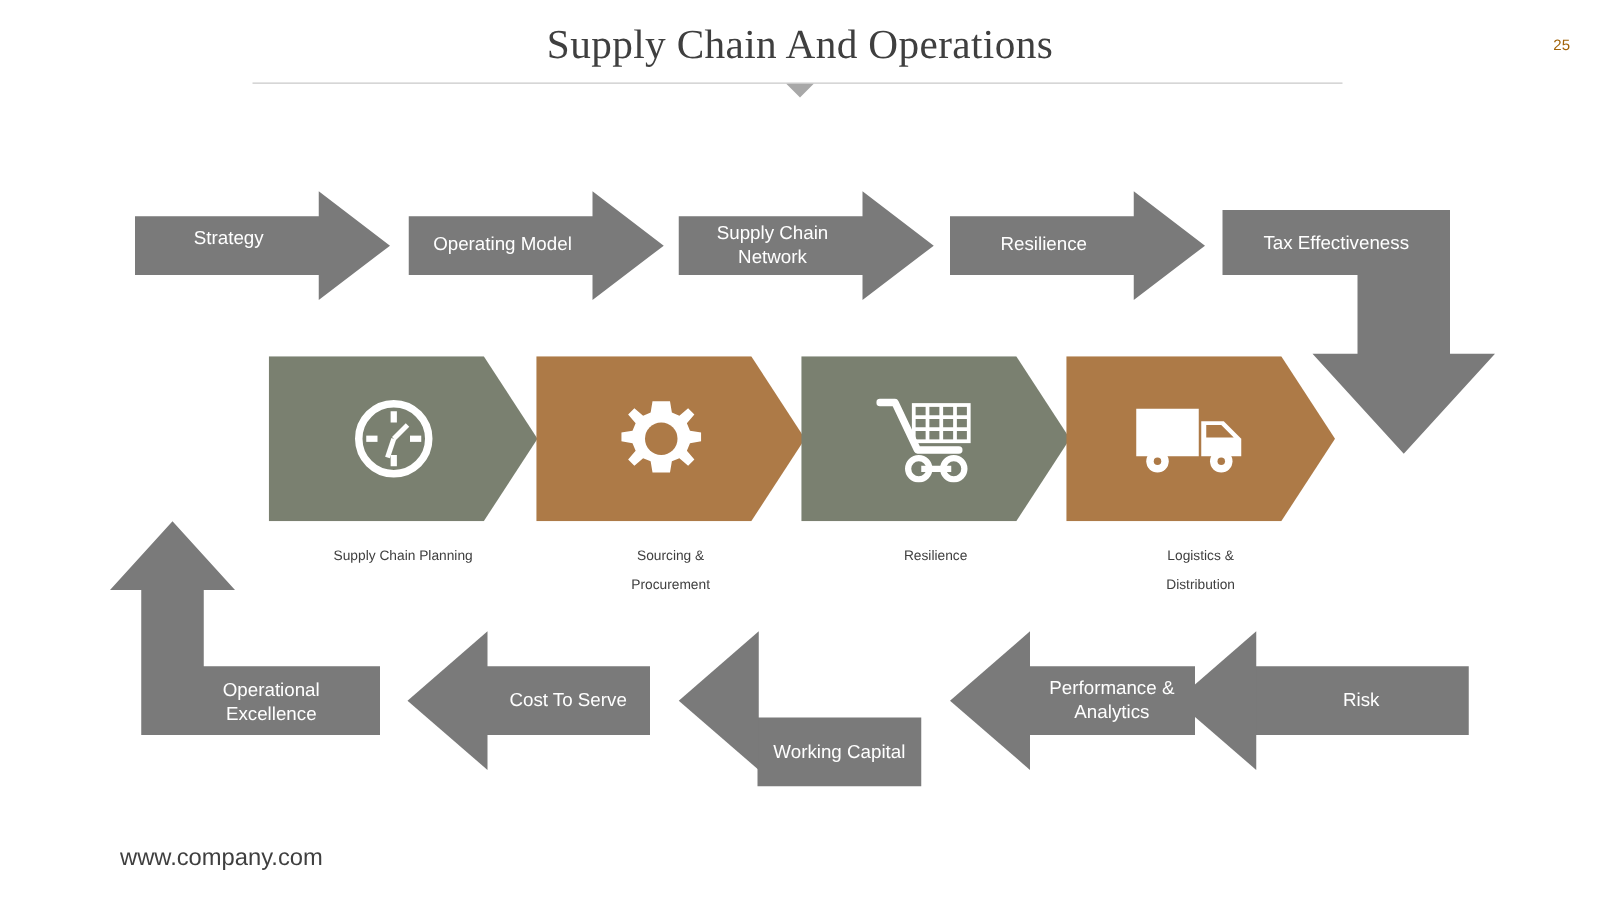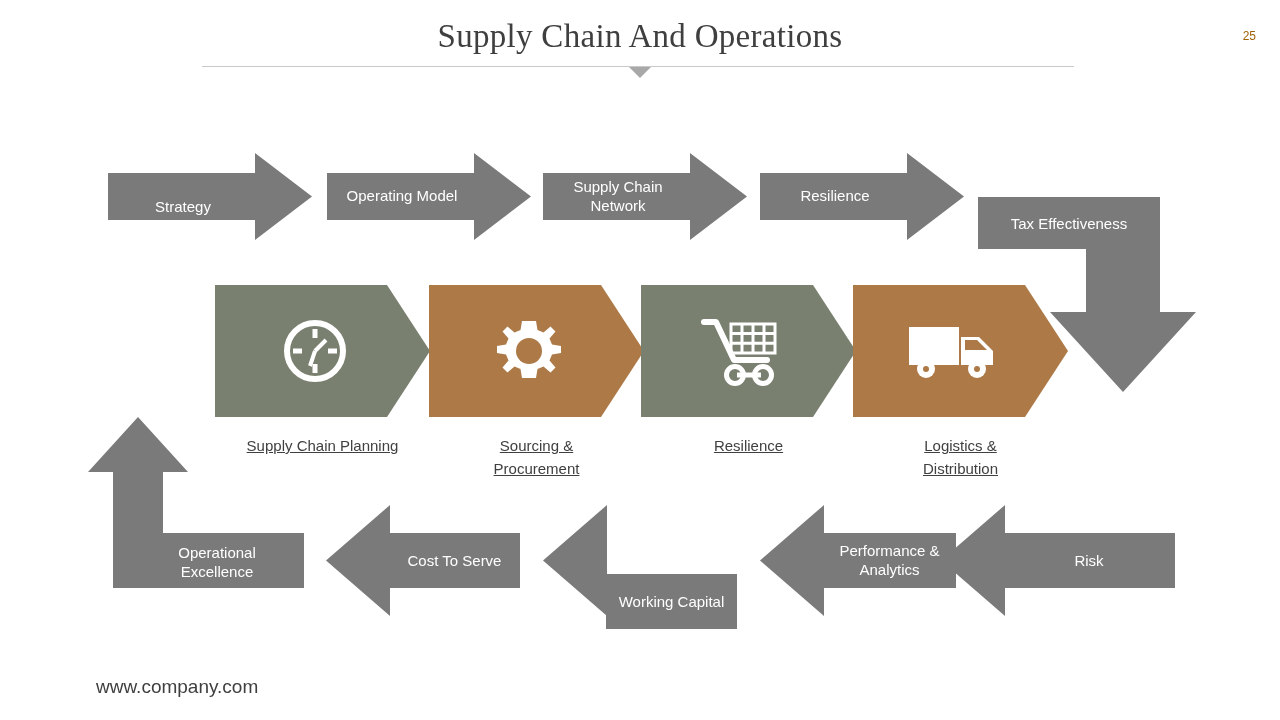--- a/index.html
+++ b/index.html
@@ -95,41 +95,40 @@
     left: 0;
     width: 200px;
     height: 132px;
     display: flex;
     align-items: center;
     justify-content: center;
   }
   .chev-caption {
     position: absolute;
     top: 434px;
-    font-size: 15px;
+    font-size: 11px;
     line-height: 23px;
     color: #404040;
     text-align: center;
     white-space: pre-line;
-    text-decoration: underline;
   }
 </style>
 </head>
 <body>
 
 <div id="slide-title">Supply Chain And Operations</div>
 <div id="title-rule"></div>
 <div id="title-caret"></div>
 <div id="page-number">25</div>
 
 <div class="shape" style="left:108px; top:153px;">
   <svg width="204" height="87" viewBox="0 0 204 87">
     <polygon points="0,20 147,20 147,0 204,43.5 147,87 147,67 0,67" fill="#7a7a7a"></polygon>
   </svg>
-  <div class="shape-label" style="left:0; top:44px; width:150px;">Strategy</div>
+  <div class="shape-label" style="left:0; top:28px; width:150px;">Strategy</div>
 </div>
 
 <div class="shape" style="left:327px; top:153px;">
   <svg width="204" height="87" viewBox="0 0 204 87">
     <polygon points="0,20 147,20 147,0 204,43.5 147,87 147,67 0,67" fill="#7a7a7a"></polygon>
   </svg>
   <div class="shape-label" style="left:0; top:33px; width:150px;">Operating Model</div>
 </div>
 
 <div class="shape" style="left:543px; top:153px;">
@@ -140,21 +139,21 @@
 Network</div>
 </div>
 
 <div class="shape" style="left:760px; top:153px;">
   <svg width="204" height="87" viewBox="0 0 204 87">
     <polygon points="0,20 147,20 147,0 204,43.5 147,87 147,67 0,67" fill="#7a7a7a"></polygon>
   </svg>
   <div class="shape-label" style="left:0; top:33px; width:150px;">Resilience</div>
 </div>
 
-<div class="shape" style="left:978px; top:168px;margin-top:29px;">
+<div class="shape" style="left:978px; top:168px;">
   <svg width="218" height="195" viewBox="0 0 218 195">
     <polygon points="0,0 182,0 182,115 218,115 145,195 72,115 108,115 108,52 0,52" fill="#7a7a7a"></polygon>
   </svg>
   <div class="shape-label" style="left:0; top:17px; width:182px;">Tax Effectiveness</div>
 </div>
 
 <div class="chev" style="left:215px; width:215px;">
   <div class="chev-bg">
     <svg width="215" height="132" viewBox="0 0 215 132" preserveAspectRatio="none">
       <polygon points="0,0 172,0 215,66 172,132 0,132" fill="#7a8070"></polygon>

